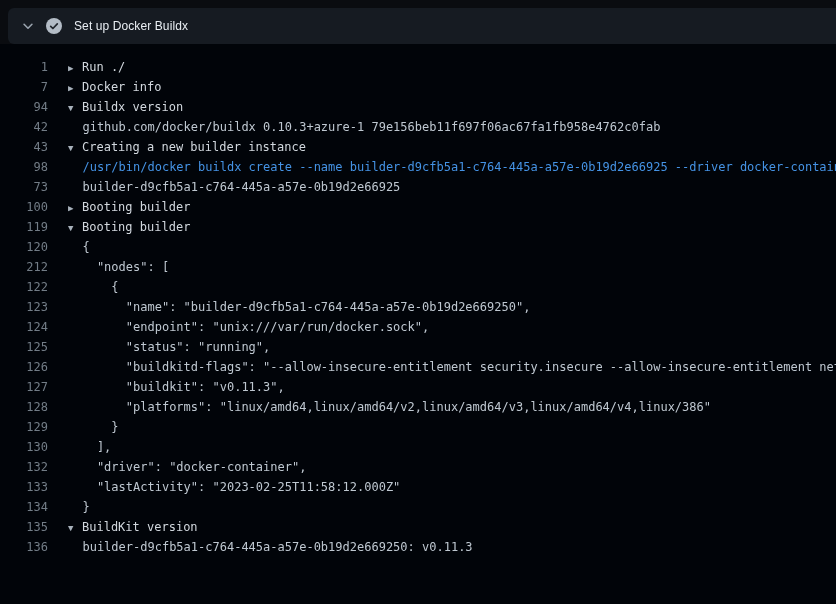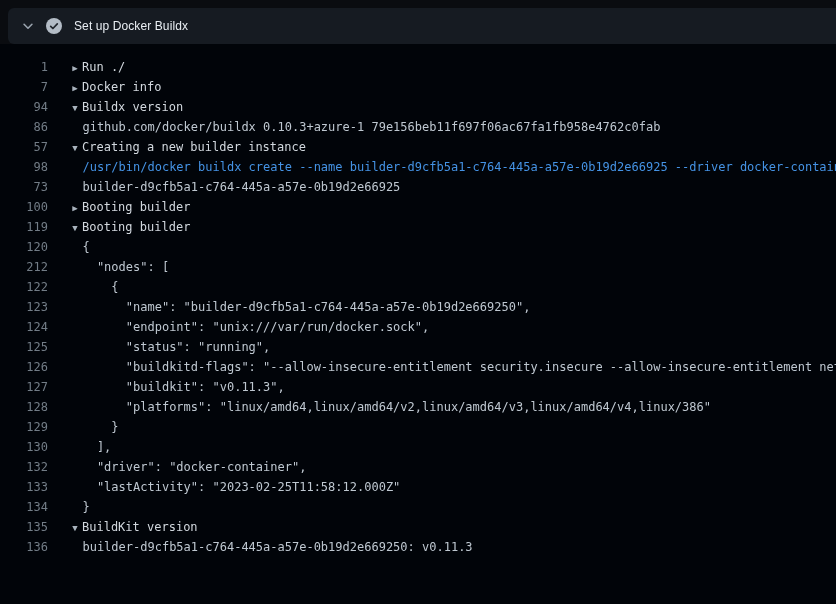--- a/index.html
+++ b/index.html
@@ -61,21 +61,21 @@
     color: var(--line-number);
     user-select: none;
     cursor: pointer;
   }
   .line .content {
     margin-left: 20px;
     white-space: pre;
     color: var(--log-text);
   }
   .line.group { cursor: pointer; }
-  .line.group .content { color: var(--group-text); text-align: center; }
+  .line.group .content { color: var(--group-text); }
   .content.command { color: var(--command-text); }
   .arrow {
     display: inline-block;
     width: 14px;
     font-size: 9px;
     color: #a8b2bc;
     vertical-align: 0.5px;
   }
 </style>
 </head>
@@ -94,22 +94,22 @@
     </svg>
   </span>
   <span class="step-title">Set up Docker Buildx</span>
 </div>
 
 <div class="log">
   <div>
       <div class="line group"><span class="num">1</span><span class="content group"><span class="arrow">▶</span><span>Run ./</span></span></div>
       <div class="line group"><span class="num">7</span><span class="content group"><span class="arrow">▶</span><span>Docker info</span></span></div>
       <div class="line group"><span class="num">94</span><span class="content group"><span class="arrow">▼</span><span>Buildx version</span></span></div>
-      <div class="line"><span class="num">86</span><span class="content output">  github.com/docker/buildx 0.10.3+azure-1 79e156beb11f697f06ac67fa1fb958e4762c0fab</span></div>
-      <div class="line group"><span class="num">57</span><span class="content group"><span class="arrow">▼</span><span>Creating a new builder instance</span></span></div>
+      <div class="line"><span class="num">42</span><span class="content output">  github.com/docker/buildx 0.10.3+azure-1 79e156beb11f697f06ac67fa1fb958e4762c0fab</span></div>
+      <div class="line group"><span class="num">43</span><span class="content group"><span class="arrow">▼</span><span>Creating a new builder instance</span></span></div>
       <div class="line"><span class="num">98</span><span class="content command">  /usr/bin/docker buildx create --name builder-d9cfb5a1-c764-445a-a57e-0b19d2e66925 --driver docker-container</span></div>
       <div class="line"><span class="num">73</span><span class="content output">  builder-d9cfb5a1-c764-445a-a57e-0b19d2e66925</span></div>
       <div class="line group"><span class="num">100</span><span class="content group"><span class="arrow">▶</span><span>Booting builder</span></span></div>
       <div class="line group"><span class="num">119</span><span class="content group"><span class="arrow">▼</span><span>Booting builder</span></span></div>
       <div class="line"><span class="num">120</span><span class="content output">  {</span></div>
       <div class="line"><span class="num">212</span><span class="content output">    "nodes": [</span></div>
       <div class="line"><span class="num">122</span><span class="content output">      {</span></div>
       <div class="line"><span class="num">123</span><span class="content output">        "name": "builder-d9cfb5a1-c764-445a-a57e-0b19d2e669250",</span></div>
       <div class="line"><span class="num">124</span><span class="content output">        "endpoint": "unix:///var/run/docker.sock",</span></div>
       <div class="line"><span class="num">125</span><span class="content output">        "status": "running",</span></div>

